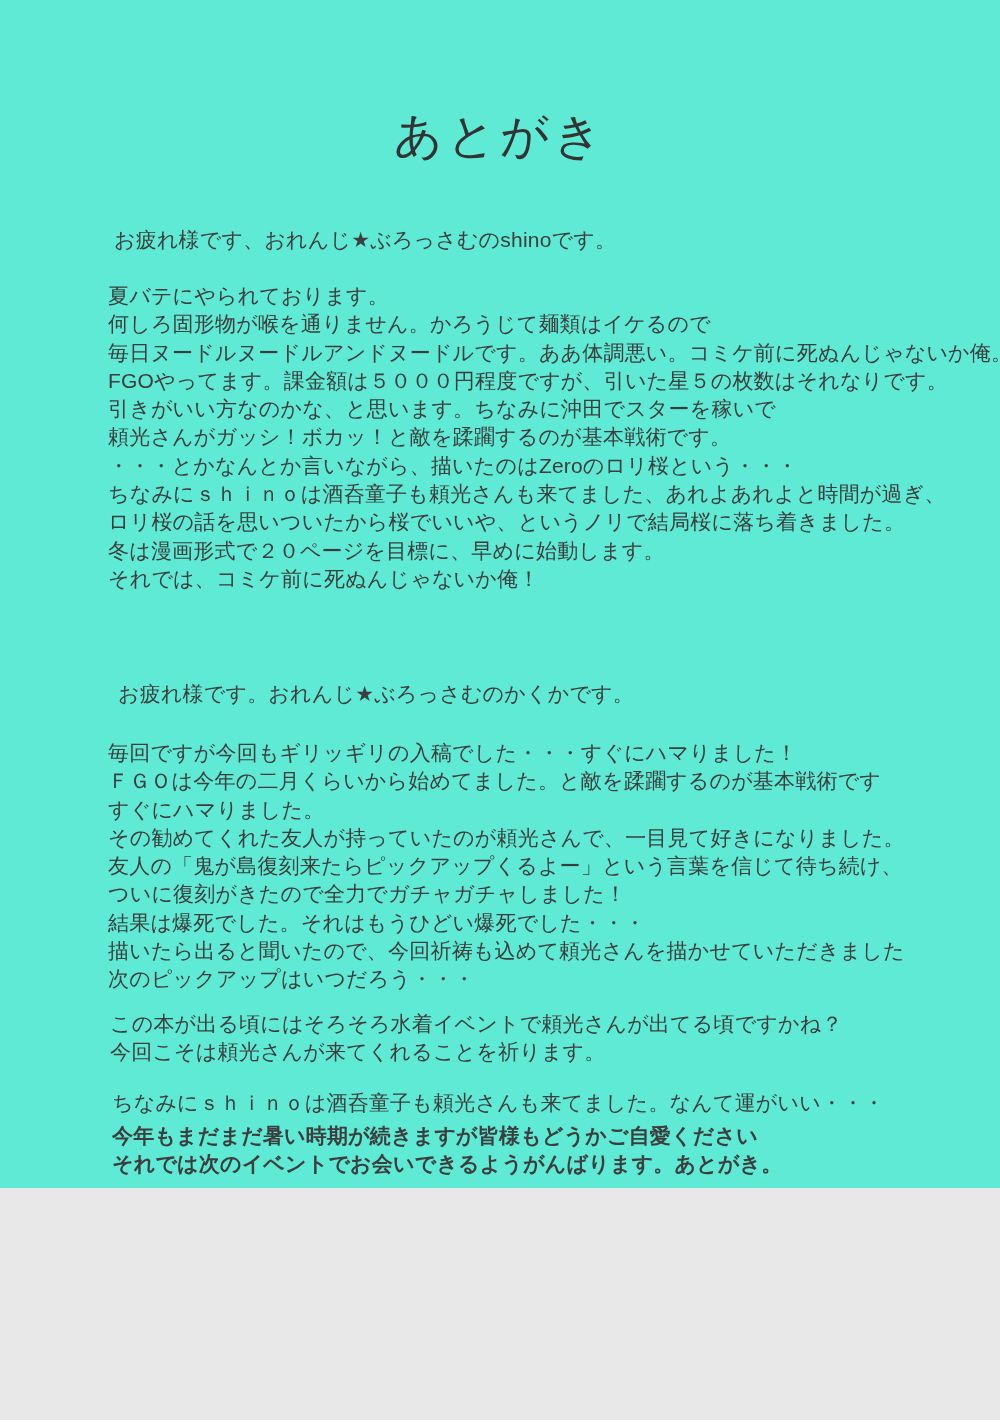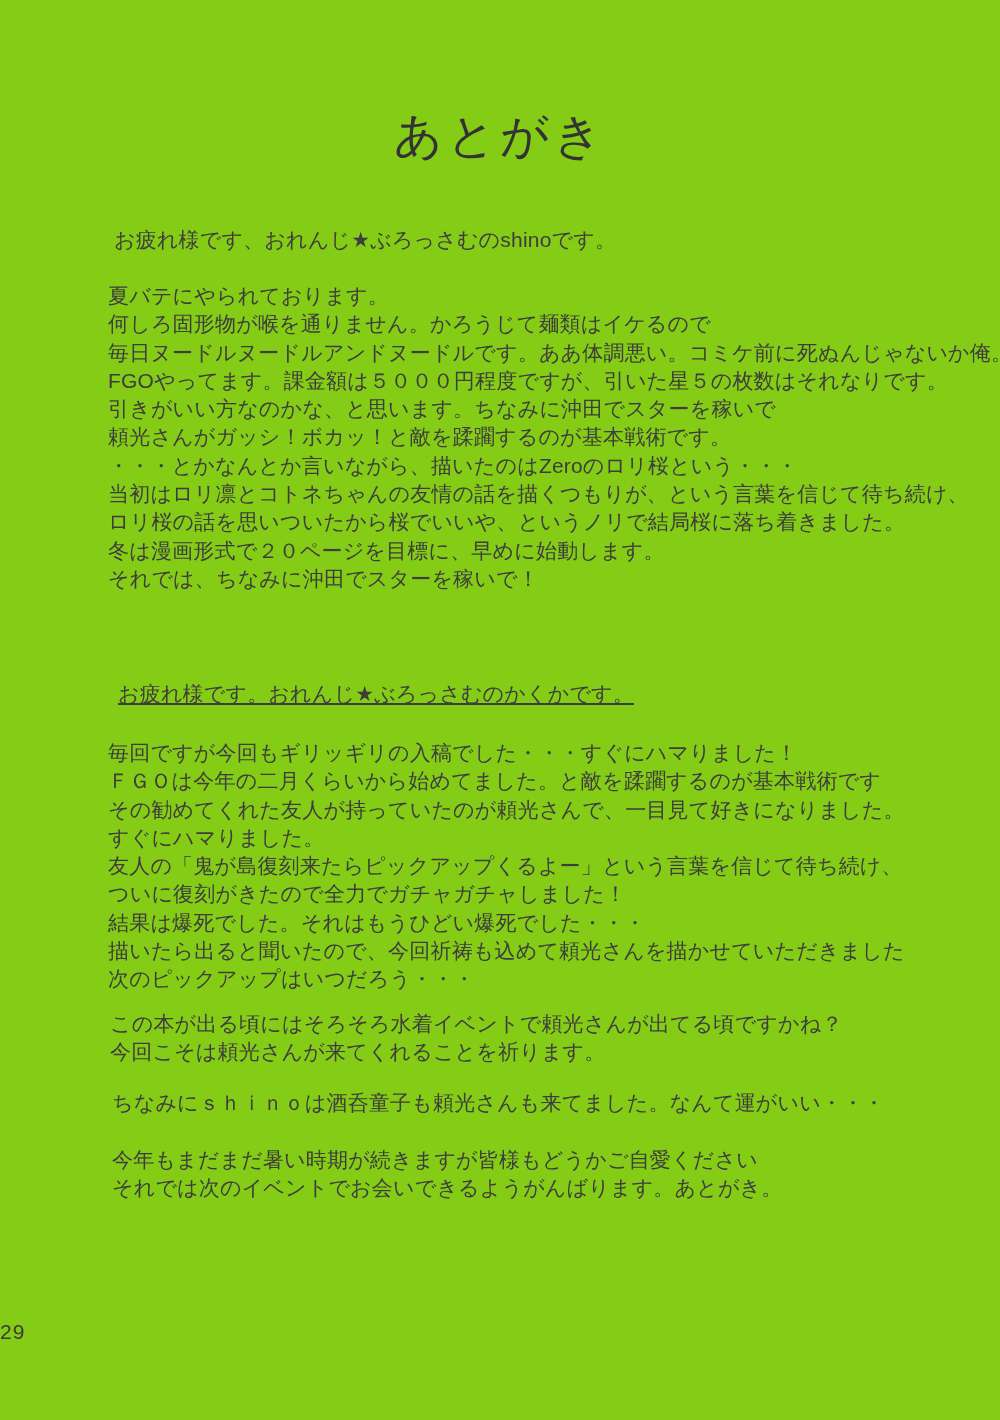--- a/index.html
+++ b/index.html
@@ -3,22 +3,22 @@
 <meta charset="utf-8">
 <style>
   html, body {
     margin: 0;
     padding: 0;
     background: #e8e8e8;
   }
   .page {
     position: relative;
     width: 1000px;
-    height: 1420px;
-    background: #84cc16;
+    height: 1188px;
+    background: #5eead4;
     overflow: hidden;
     font-family: "Liberation Sans", "DejaVu Sans", sans-serif;
     color: #3d3d3d;
   }
   .title {
     position: absolute;
     top: 104px;
     left: 0;
     width: 1000px;
     margin: 0;
@@ -34,25 +34,25 @@
     left: 108px;
     width: 860px;
     font-size: 21px;
     line-height: 28.3px;
     letter-spacing: 0.2px;
     white-space: nowrap;
     color: #3d3d3d;
   }
   .b-s1-greeting { top: 226px; left: 114px; }
   .b-s1-body     { top: 282px; }
-  .b-s2-greeting { top: 680px; left: 118px; text-decoration: underline; }
+  .b-s2-greeting { top: 680px; left: 118px; }
   .b-s2-body1    { top: 739px; }
   .b-s2-body2    { top: 1010px; left: 110px; }
   .b-s2-body3    { top: 1089px; left: 112px; }
-  .b-s2-body4    { top: 1146px; left: 112px; }
+  .b-s2-body4    { top: 1122px; left: 112px; font-weight: bold; }
   .page-number {
     position: absolute;
     top: 1320px;
     left: 0;
     width: 1000px;
     text-align: left;
     font-size: 21px;
     letter-spacing: 1px;
     color: #3a3a3a;
   }
@@ -67,34 +67,34 @@
       <div>お疲れ様です、おれんじ★ぶろっさむのshinoです。</div>
     </div>
   <div class="block b-s1-body">
       <div>夏バテにやられております。</div>
       <div>何しろ固形物が喉を通りません。かろうじて麺類はイケるので</div>
       <div>毎日ヌードルヌードルアンドヌードルです。ああ体調悪い。コミケ前に死ぬんじゃないか俺。</div>
       <div>FGOやってます。課金額は５０００円程度ですが、引いた星５の枚数はそれなりです。</div>
       <div>引きがいい方なのかな、と思います。ちなみに沖田でスターを稼いで</div>
       <div>頼光さんがガッシ！ボカッ！と敵を蹂躙するのが基本戦術です。</div>
       <div>・・・とかなんとか言いながら、描いたのはZeroのロリ桜という・・・</div>
-      <div>当初はロリ凛とコトネちゃんの友情の話を描くつもりが、という言葉を信じて待ち続け、</div>
+      <div>ちなみにｓｈｉｎｏは酒呑童子も頼光さんも来てました、あれよあれよと時間が過ぎ、</div>
       <div>ロリ桜の話を思いついたから桜でいいや、というノリで結局桜に落ち着きました。</div>
       <div>冬は漫画形式で２０ページを目標に、早めに始動します。</div>
-      <div>それでは、ちなみに沖田でスターを稼いで！</div>
+      <div>それでは、コミケ前に死ぬんじゃないか俺！</div>
     </div>
 
   <div class="block b-s2-greeting">
       <div>お疲れ様です。おれんじ★ぶろっさむのかくかです。</div>
     </div>
   <div class="block b-s2-body1">
       <div>毎回ですが今回もギリッギリの入稿でした・・・すぐにハマりました！</div>
       <div>ＦＧＯは今年の二月くらいから始めてました。と敵を蹂躙するのが基本戦術です</div>
+      <div>すぐにハマりました。</div>
       <div>その勧めてくれた友人が持っていたのが頼光さんで、一目見て好きになりました。</div>
-      <div>すぐにハマりました。</div>
       <div>友人の「鬼が島復刻来たらピックアップくるよー」という言葉を信じて待ち続け、</div>
       <div>ついに復刻がきたので全力でガチャガチャしました！</div>
       <div>結果は爆死でした。それはもうひどい爆死でした・・・</div>
       <div>描いたら出ると聞いたので、今回祈祷も込めて頼光さんを描かせていただきました</div>
       <div>次のピックアップはいつだろう・・・</div>
     </div>
   <div class="block b-s2-body2">
       <div>この本が出る頃にはそろそろ水着イベントで頼光さんが出てる頃ですかね？</div>
       <div>今回こそは頼光さんが来てくれることを祈ります。</div>
     </div>

